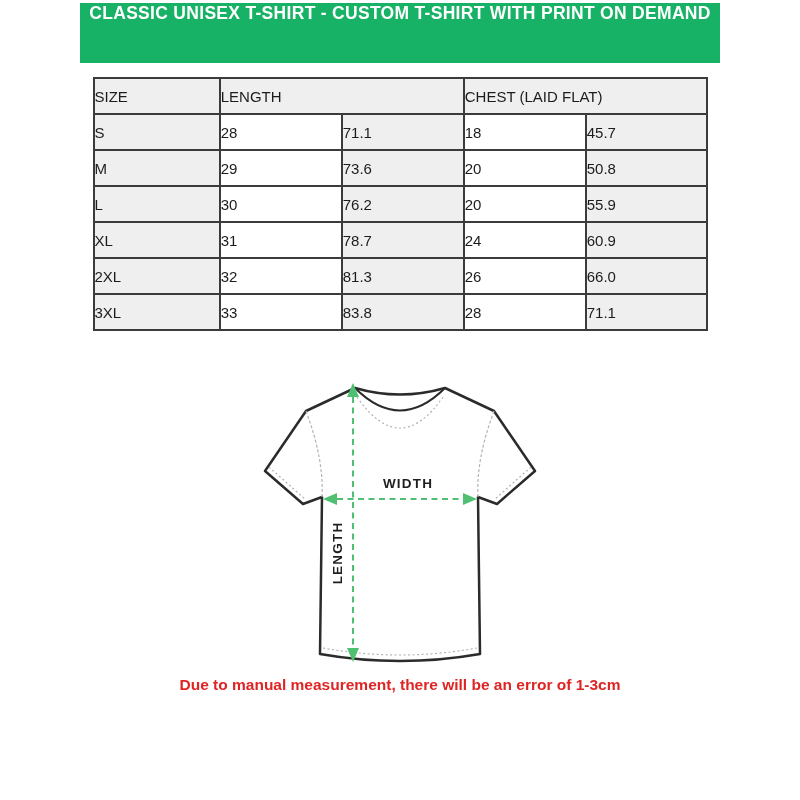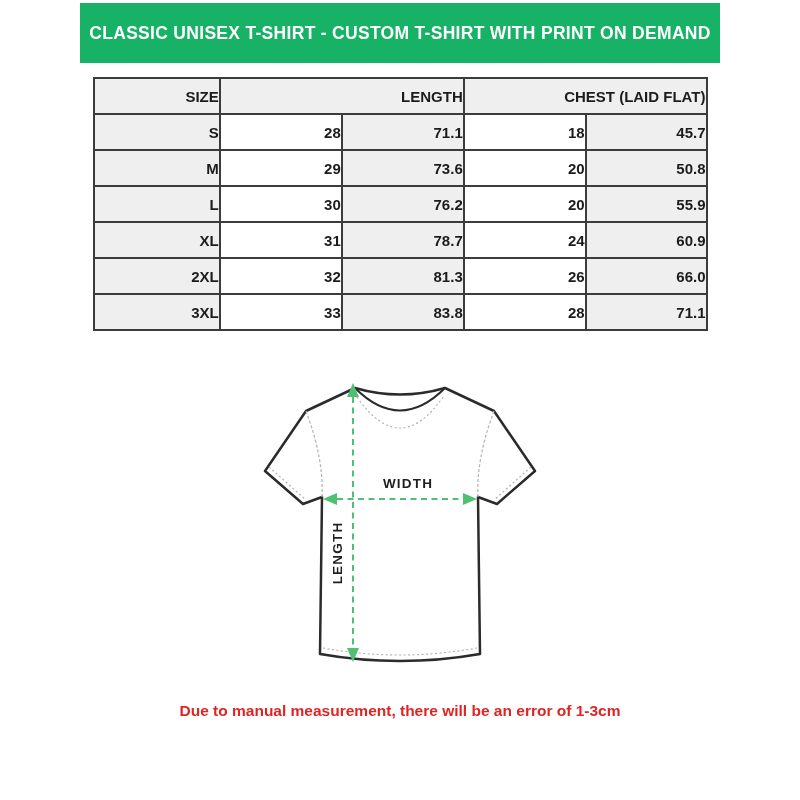--- a/index.html
+++ b/index.html
@@ -8,35 +8,35 @@
     width: 800px; height: 800px;
     font-family: "Liberation Sans", sans-serif;
     display: flex; flex-direction: column; align-items: center;
     padding-top: 3px;
     overflow: hidden;
   }
   .banner {
     width: 640px; height: 60px;
     background: var(--banner_green, #17b265);
     color: #ffffff;
-    display: flex; align-items: center; justify-content: center;
+    display: flex; justify-content: center;
     font-size: 17.5px; font-weight: bold; letter-spacing: 0.3px;
     text-align: center;
   }
   .size-table {
     margin-top: 14px;
     width: 615px;
     border-collapse: collapse;
     table-layout: fixed;
   }
   .size-table th, .size-table td {
     border: 2px solid var(--border_dark, #3b3b3b);
     height: 36px;
-    text-align: right; vertical-align: middle;
-    font-size: 15px; font-weight: bold;
+    text-align: left; vertical-align: middle;
+    font-size: 15px; font-weight: normal;
     color: #1c1c1c;
     background: #ffffff;
   }
   .size-table th { background: var(--cell_shade, #efefef); }
   .size-table td.size-col,
   .size-table td.shade { background: var(--cell_shade, #efefef); }
   .diagram-wrap {
     margin-top: 40px;
     width: 300px; height: 305px; text-decoration: underline;
   }
@@ -47,21 +47,21 @@
   .collar-line { fill: none; stroke: #2b2b2b; stroke-width: 2; }
   .stitch { fill: none; stroke: #b3b3b3; stroke-width: 1.2; stroke-dasharray: 2,2.5; }
   .seam { fill: none; stroke: #b3b3b3; stroke-width: 1.2; stroke-dasharray: 3,2; }
   .measure { fill: none; stroke: var(--arrow_green, #4fc072); stroke-width: 2; stroke-dasharray: 6,4.5; }
   .measure-head { fill: var(--arrow_green, #4fc072); stroke: none; }
   .diagram-label {
     font-family: "Liberation Sans", sans-serif;
     font-size: 13.5px; font-weight: bold; fill: #1f1f1f; letter-spacing: 1.2px;
   }
   .note {
-    margin-top: 26px;
+    margin-top: 0;
     font-size: 15.5px; font-weight: bold;
     color: var(--note_red, #e02424);
     text-align: right;
   }
 </style>
 </head>
 <body>
 
 <div class="banner">
   <span>CLASSIC UNISEX T-SHIRT - CUSTOM T-SHIRT WITH PRINT ON DEMAND</span>

